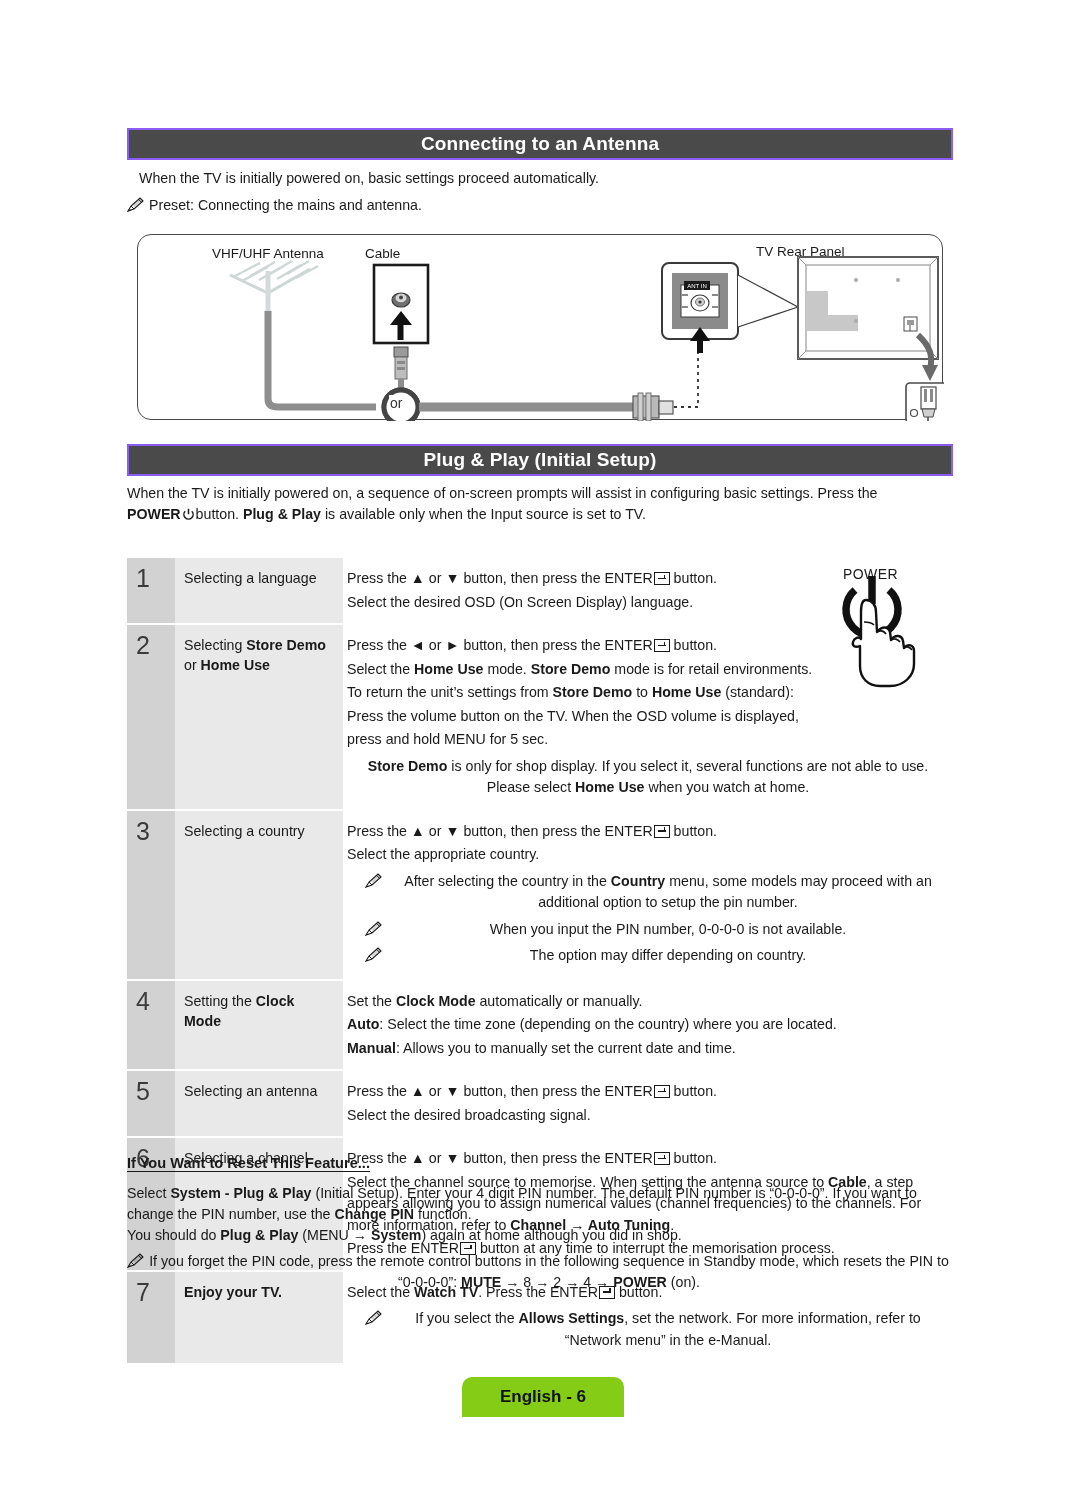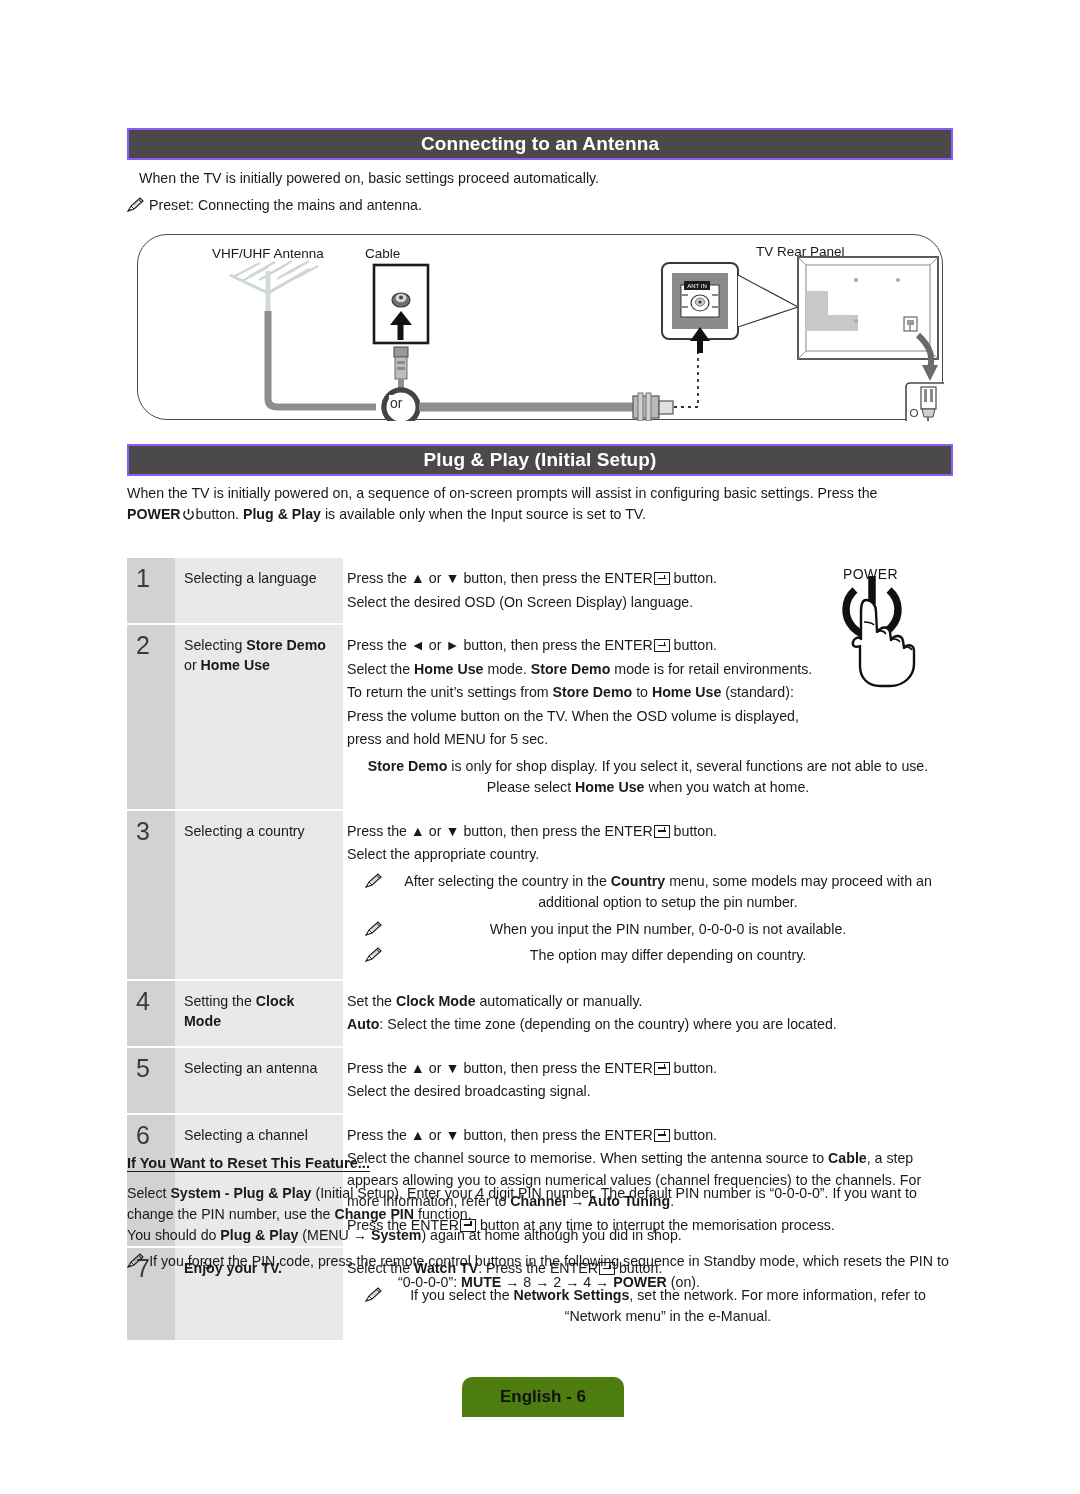--- a/index.html
+++ b/index.html
@@ -67,21 +67,21 @@
   .pencil svg { display:block; }
 
   
   .diagram {
     position: absolute;
     left: 137px;
     top: 234px;
     width: 806px;
     height: 186px;
     border: 1.5px solid #4a4a4a;
-    border-radius: 30px;
+    border-radius: 14px;
     box-sizing: border-box;
     background: #fff;
   }
   .dlabel {
     position: absolute;
     font-size: 13.5px;
     color: #1a1a1a;
     white-space: nowrap;
   }
 
@@ -195,21 +195,21 @@
     display: inline-block;
   }
 
   
   .footer-pill {
     position: absolute;
     left: 462px;
     top: 1377px;
     width: 162px;
     height: 40px;
-    background: #4d7c0f;
+    background: #84cc16;
     border-radius: 10px 10px 0 0;
     display: flex;
     align-items: center;
     justify-content: center;
   }
   .footer-pill span {
     font-size: 17px;
     font-weight: bold;
     color: #111;
   }
@@ -453,20 +453,21 @@
         </div>
       </div>
     </div>
 
     <div class="step-row">
       <div class="step-num">4</div>
       <div class="step-label">Setting the <b>Clock Mode</b></div>
       <div class="step-desc">
         <p>Set the <b>Clock Mode</b> automatically or manually.</p>
         <p><b>Auto</b>: Select the time zone (depending on the country) where you are located.</p>
+        <p><b>Manual</b>: Allows you to manually set the current date and time.</p>
       </div>
     </div>
 
     <div class="step-row">
       <div class="step-num">5</div>
       <div class="step-label">Selecting an antenna</div>
       <div class="step-desc">
         <p>Press the ▲ or ▼ button, then press the ENTER<span class="enter-key"></span> button.</p>
         <p>Select the desired broadcasting signal.</p>
       </div>
@@ -489,21 +490,21 @@
         <p>Select the <b>Watch TV</b>. Press the ENTER<span class="enter-key"></span> button.</p>
         <div class="subnote">
           <span class="pencil">
             <svg width="17" height="15" viewBox="0 0 17 15">
                 <path d="M1 14 L4 9 L13 1 L16 4 L7 12 Z" fill="none" stroke="#1a1a1a" stroke-width="1.1"></path>
                 <path d="M4 9 L7 12" stroke="#1a1a1a" stroke-width="1"></path>
                 <path d="M11.5 2.3 L14.6 5.4" stroke="#1a1a1a" stroke-width="1"></path>
                 <path d="M5.5 7.4 L12.7 1.2 L15 3.5 L8 10" fill="#1a1a1a" opacity="0.18"></path>
               </svg>
           </span>
-          <span class="txt">If you select the <b>Network Settings</b>, set the network. For more information, refer to “Network menu” in the e-Manual.</span>
+          <span class="txt">If you select the <b>Allows Settings</b>, set the network. For more information, refer to “Network menu” in the e-Manual.</span>
         </div>
       </div>
     </div>
   </div>
 
   <div class="reset-head">If You Want to Reset This Feature...</div>
 
   <div class="para" style="left:127px; top:1183px; width:824px;">
     Select <b>System - Plug &amp; Play</b> (Initial Setup). Enter your 4 digit PIN number. The default PIN number is “0-0-0-0”. If you want to change the PIN number, use the <b>Change PIN</b> function.
   </div>

